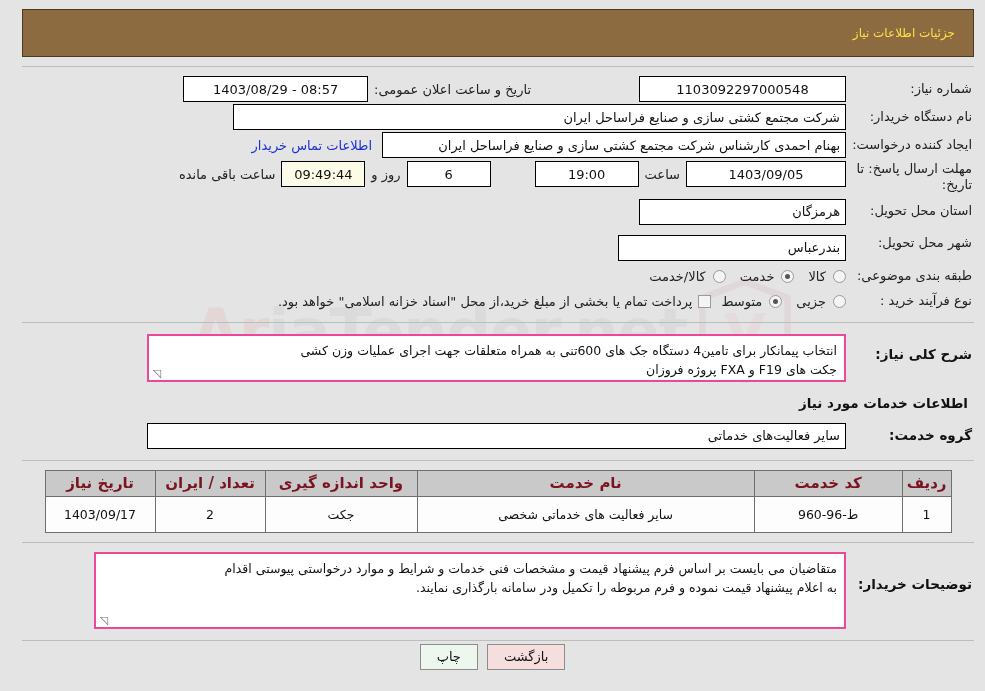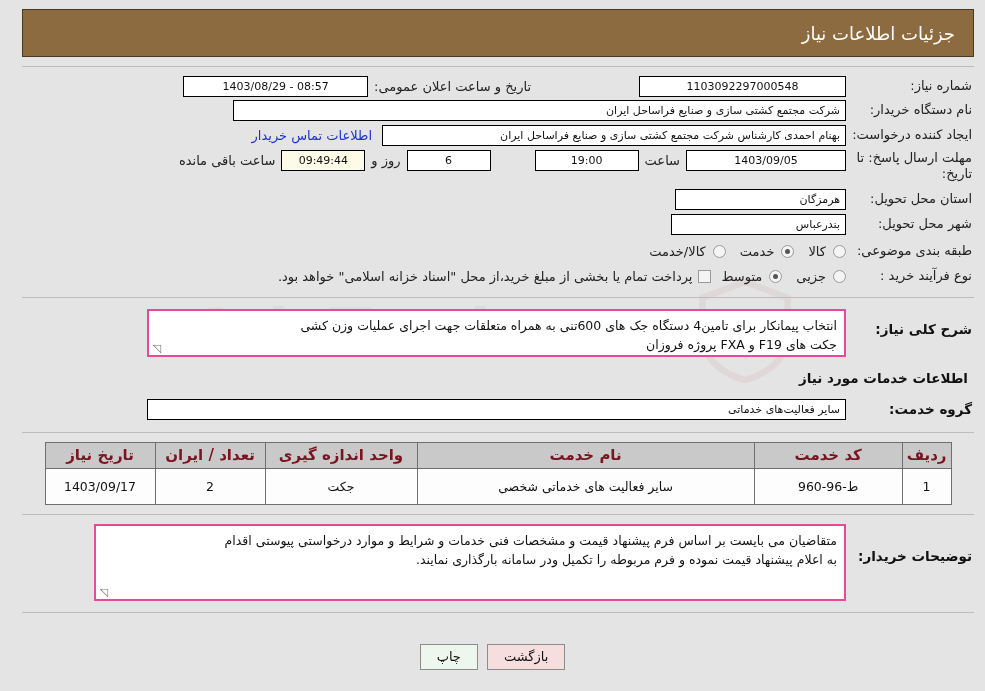--- a/index.html
+++ b/index.html
@@ -34,21 +34,21 @@
   
   .topbar {
     position: absolute; left: 22px; top: 9px;
     width: 952px; height: 48px;
     background: #8d6b40;
     border: 1px solid #4a3a22;
     display: flex; align-items: center; justify-content: flex-start;
     z-index: 2;
   }
   .topbar-title {
-    color: #ffffff; font-size: 18px; padding-right: 18px;
+    color: #fde047; font-size: 12px; padding-right: 18px;
     font-family: "DejaVu Sans", sans-serif;
   }
 
   
   .panel {
     position: absolute; left: 22px; top: 66px; width: 952px;
     border-top: 1px solid #bdbdbd;
     z-index: 1;
   }
   .section {
@@ -68,24 +68,24 @@
     padding-left: 8px;
     white-space: nowrap;
     line-height: 1.25;
   }
   .lbl-w { width: 128px; padding-right: 2px; }
 
   .fld {
     background: #ffffff;
     border: 1px solid #000000;
     height: 21px;
-    font-size: 11px;
+    font-size: 13px;
     color: #111;
     display: flex; align-items: center;
-    padding: 0 5px;
+    padding: 12px 5px;
     line-height: 1;
     overflow: hidden; white-space: nowrap;
   }
   .fld.center { justify-content: center; }
   .fld.right { justify-content: flex-start; }
   .fld.ivory { background: #fbfbe8; }
 
   .inline-lbl { font-size: 13px; color: #222; padding: 0 6px; white-space: nowrap; }
   .link {
     color: #1b2fd8; font-size: 13px; cursor: pointer;
@@ -220,26 +220,26 @@
           <div style="width:44px;"></div>
           <div class="fld center" style="width:84px;">6</div>
           <div class="inline-lbl">روز و</div>
           <div class="fld center ivory" style="width:84px;">09:49:44</div>
           <div class="inline-lbl">ساعت باقی مانده</div>
         </div>
       </div>
 
       <div class="row" style="margin-top:3px;">
         <div class="lbl lbl-w">استان محل تحویل:</div>
-        <div class="fld right" style="width:171px;">هرمزگان</div>
+        <div class="fld right" style="width:207px;">هرمزگان</div>
       </div>
 
       <div class="row">
         <div class="lbl lbl-w">شهر محل تحویل:</div>
-        <div class="fld right" style="width:175px;">بندرعباس</div>
+        <div class="fld right" style="width:228px;margin-top:8px;">بندرعباس</div>
       </div>
 
       <div class="row" style="margin-top:2px;">
         <div class="lbl lbl-w">طبقه بندی موضوعی:</div>
         <div class="radio-grp">
           <span class="radio"></span>
           <span class="radio-lbl">کالا</span>
           <span class="radio on"></span>
           <span class="radio-lbl">خدمت</span>
           <span class="radio"></span>

